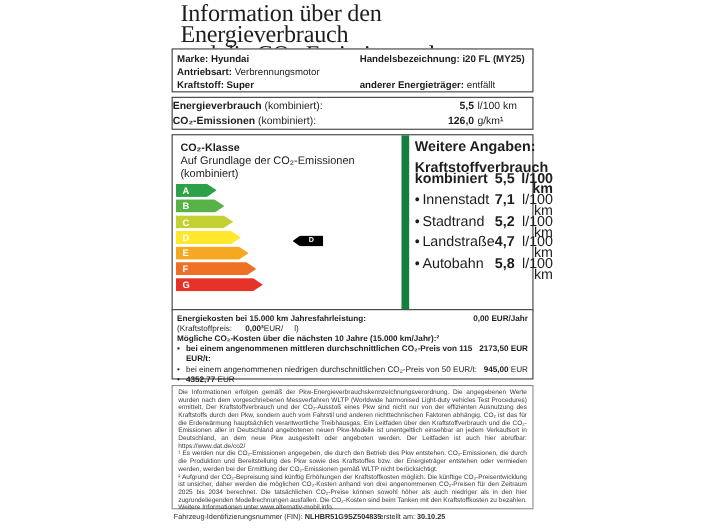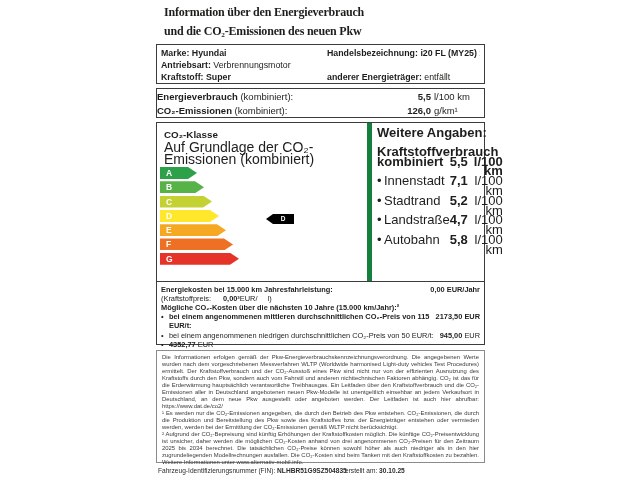--- a/index.html
+++ b/index.html
@@ -1,41 +1,41 @@
 <!DOCTYPE html>
 <html><head>
 <meta charset="utf-8">
 <style>
   html,body{margin:0;padding:0;}
   .page{position:relative;width:640px;height:480px;background:#ffffff;overflow:hidden;
         font-family:"Liberation Sans",sans-serif;color:#1d1d1b;}
   .title{position:absolute;left:164px;top:3px;width:340px;
-         font-family:"Liberation Serif",serif;font-weight:bold;
-         font-size:12px;line-height:18.5px;letter-spacing:-0.2px;color:#1d1d1b;}
+         font-family:"Liberation Serif",serif;font-weight:normal;
+         font-size:22px;line-height:18.5px;letter-spacing:-0.2px;color:#1d1d1b;}
   .box{position:absolute;left:156px;width:329px;border:1px solid #3c3c3c;background:#fff;box-sizing:border-box;}
 
   
   .vehicle-box{top:44px;height:40px;padding:1.5px 4px;font-size:8.8px;line-height:12.3px;}
   .vrow{display:flex;white-space:nowrap;overflow:hidden;align-items:center;}
   .vcell-l{width:166px;flex:none;overflow:hidden;}
   .vcell-r{flex:1;overflow:hidden;}
   .b{font-weight:bold;}
 
   
   .energy-box{top:88px;height:30px;padding:1px 0;font-size:9.5px;line-height:13.5px;}
   .erow{display:flex;align-items:baseline;}
   .erow .lbl{flex:1;}
   .erow .val{font-weight:bold;text-align:right;min-width:40px;}
   .erow .unit{width:50px;margin-left:3px;}
 
   
   .class-box{top:122px;height:161px;display:flex;padding:0;}
-  .class-left{width:215px;flex:none;border-right:5px solid #15803d;position:relative;padding:5px 0 0 7px;box-sizing:border-box;}
+  .class-left{width:215px;flex:none;border-right:7px solid #15803d;position:relative;padding:5px 0 0 7px;box-sizing:border-box;}
   .class-head{font-size:9.8px;font-weight:bold;line-height:13px;}
-  .class-sub{font-size:14px;line-height:12px;}
+  .class-sub{font-size:10px;line-height:12px;}
   .arrows{position:absolute;left:3px;top:44px;}
   .arrow{height:12px;margin-bottom:2.3px;color:#fff;font-size:8.5px;font-weight:bold;
          line-height:12px;padding-left:6px;box-sizing:border-box;
          clip-path:polygon(0 0,calc(100% - 9px) 0,100% 50%,calc(100% - 9px) 100%,0 100%);}
   .marker{position:absolute;left:109px;top:91px;width:28px;height:10px;background:#000;
           clip-path:polygon(0 50%,7px 0,100% 0,100% 100%,7px 100%);
           color:#fff;font-size:6.5px;font-weight:bold;line-height:10px;text-align:center;padding-left:6px;box-sizing:border-box;}
   .class-right{flex:1;padding:5px 5px 0 5px;font-size:13px;line-height:9.8px;box-sizing:border-box;}
   .wa-head{font-weight:bold;margin-bottom:9px;}
   .wa-sub{font-weight:bold;}

